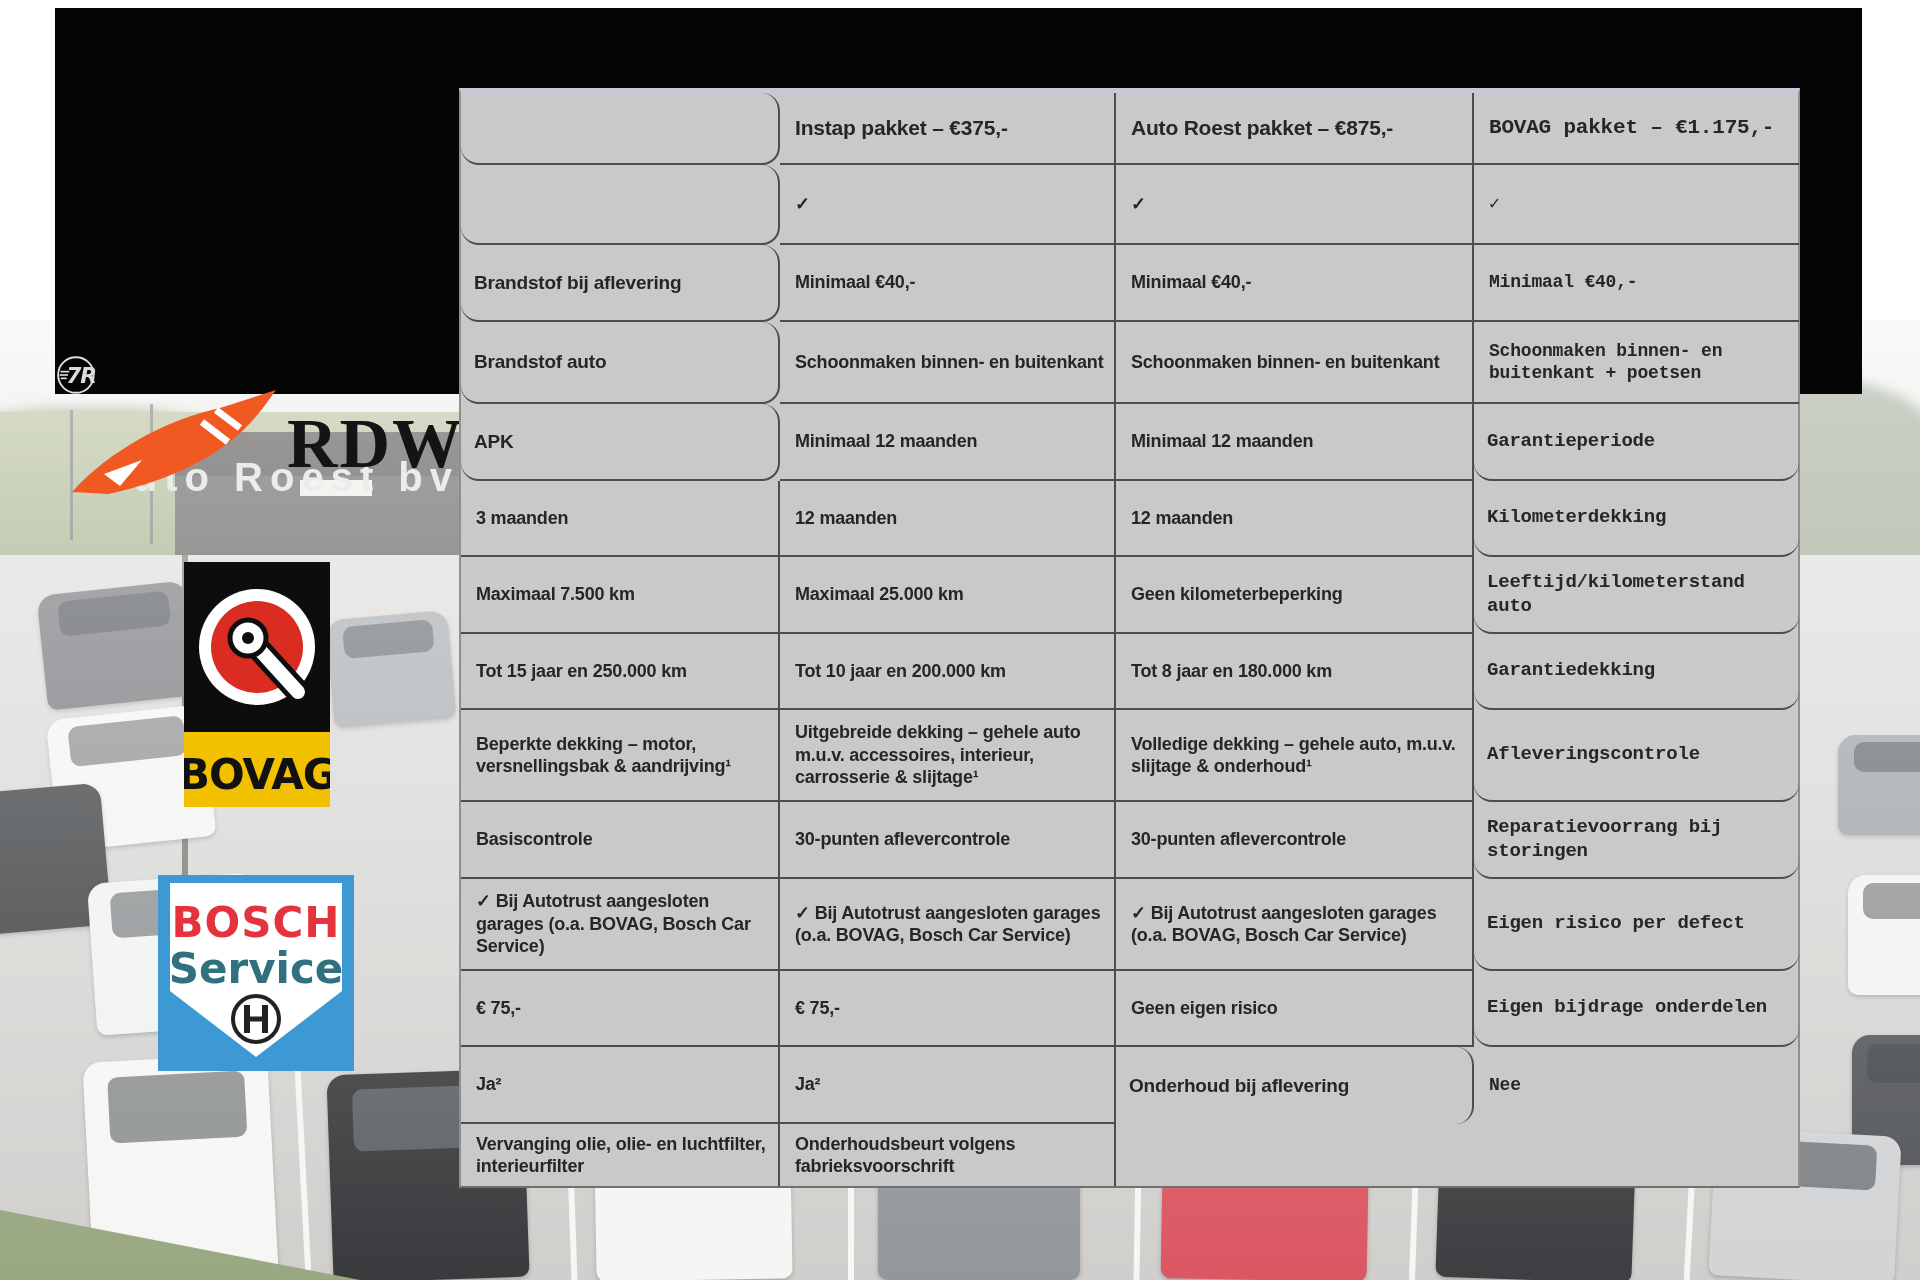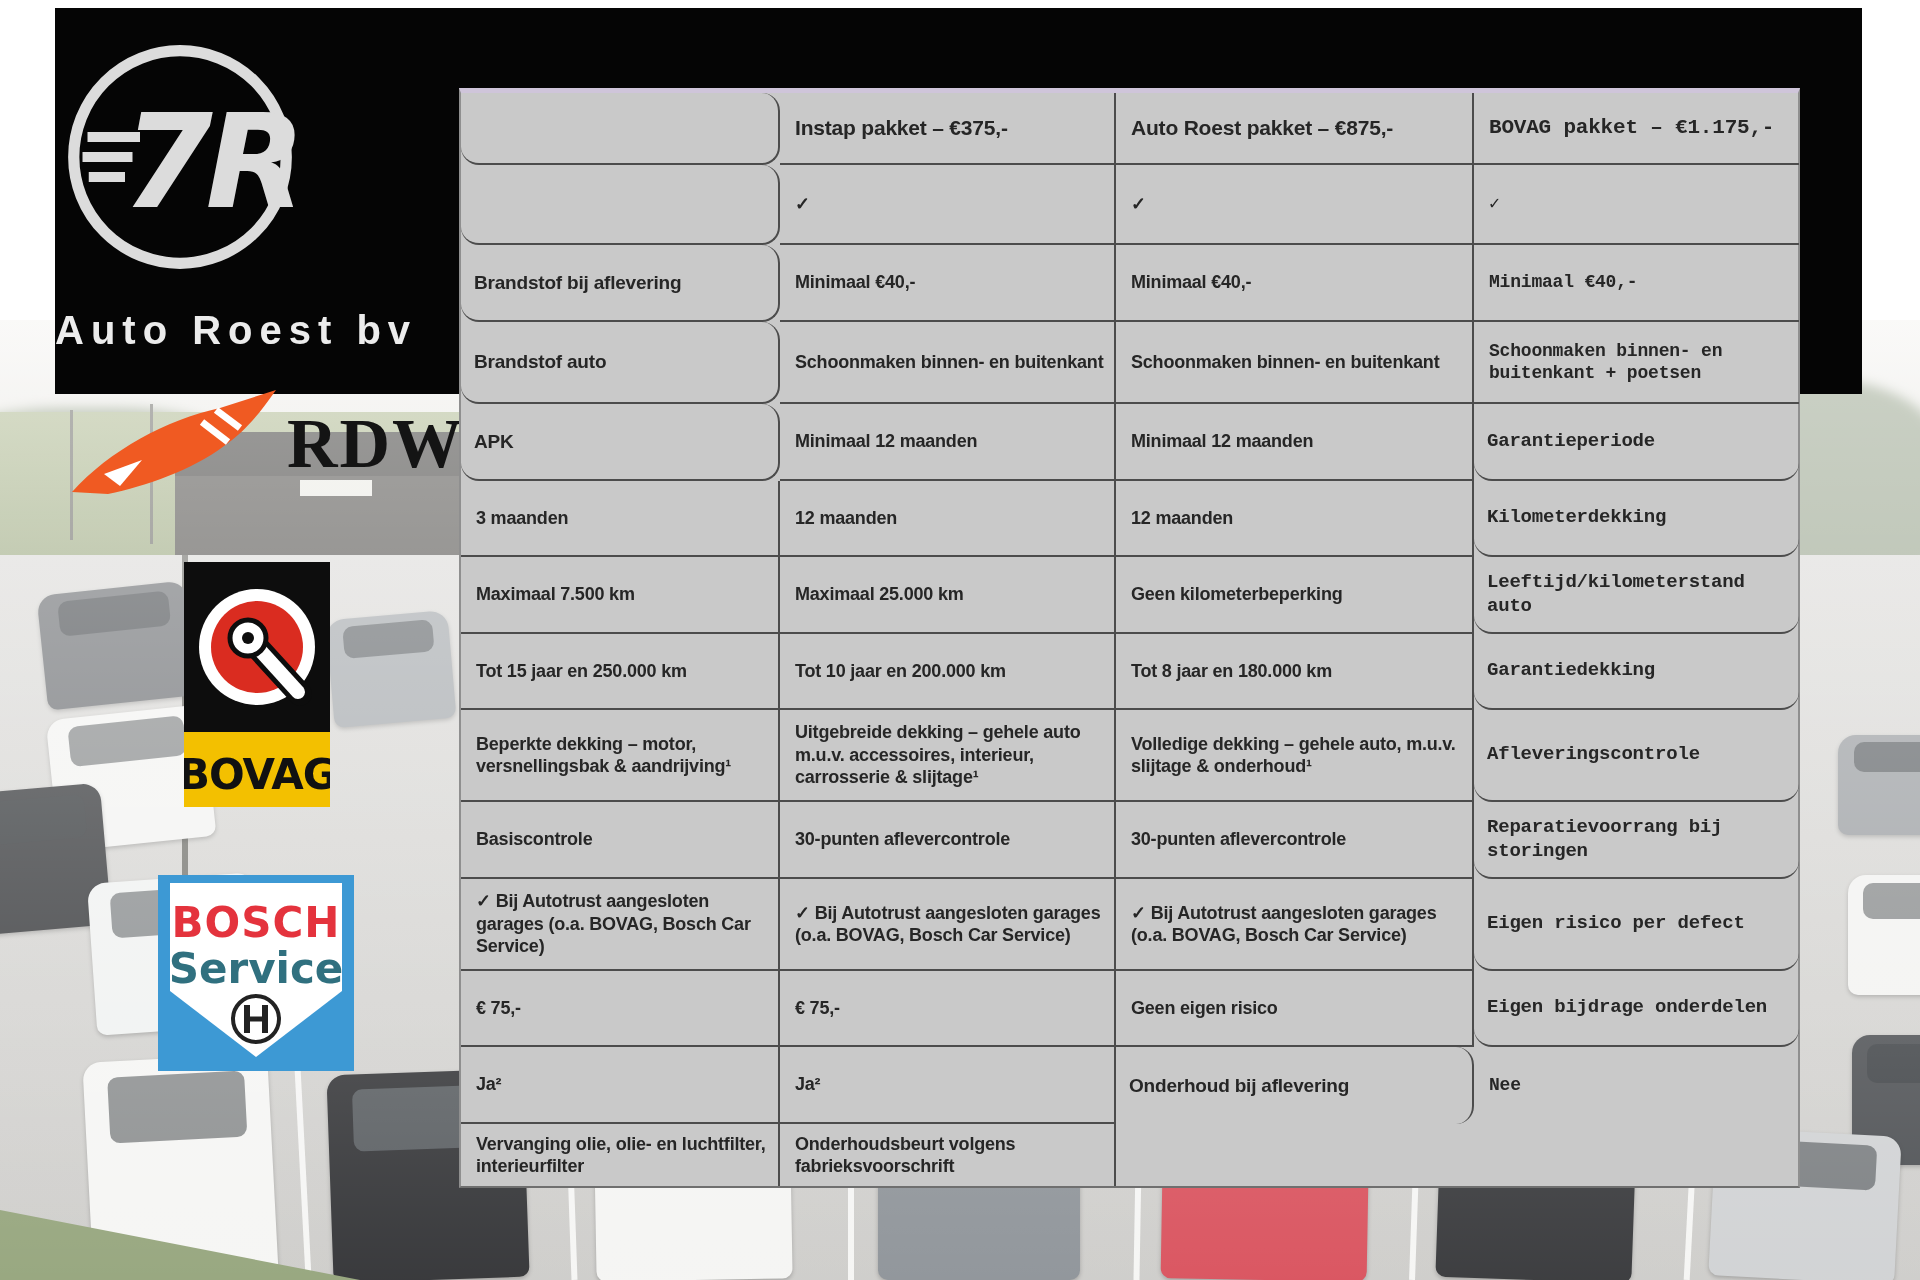--- a/index.html
+++ b/index.html
@@ -24,21 +24,21 @@
   .car{position:absolute;border-radius:18px 18px 10px 10px;box-shadow:0 2px 4px rgba(0,0,0,.25);}
   .glass{position:absolute;left:13%;right:13%;top:7%;height:30%;border-radius:10px;
          background:rgba(28,32,37,.55);}
   .pline{position:absolute;background:rgba(252,252,250,.85);}
   .wash{position:absolute;left:0;top:0;width:1920px;height:960px;
         background:linear-gradient(rgba(255,255,255,.55),rgba(255,255,255,.15));}
 
   
   .band{position:absolute;left:55px;top:8px;width:1807px;height:386px;background:#050505;z-index:2;}
   .logobox{position:absolute;left:55px;top:8px;width:404px;height:492px;z-index:3;
-           display:flex;flex-direction:column;align-items:flex-start;}
+           display:flex;flex-direction:row;align-items:flex-end;}
   .brandname{margin-top:26px;color:#ececec;font-size:40px;font-weight:bold;letter-spacing:7px;
              white-space:nowrap;}
 
   .rdw{position:absolute;left:68px;top:388px;z-index:3;display:flex;align-items:center;}
   .rdw-text{font-family:"Liberation Serif", serif;font-weight:bold;font-size:70px;color:#141414;
             margin-left:4px;letter-spacing:2px;}
   .bovag{position:absolute;left:184px;top:562px;z-index:3;}
   .bosch{position:absolute;left:158px;top:875px;z-index:3;}
 
   

